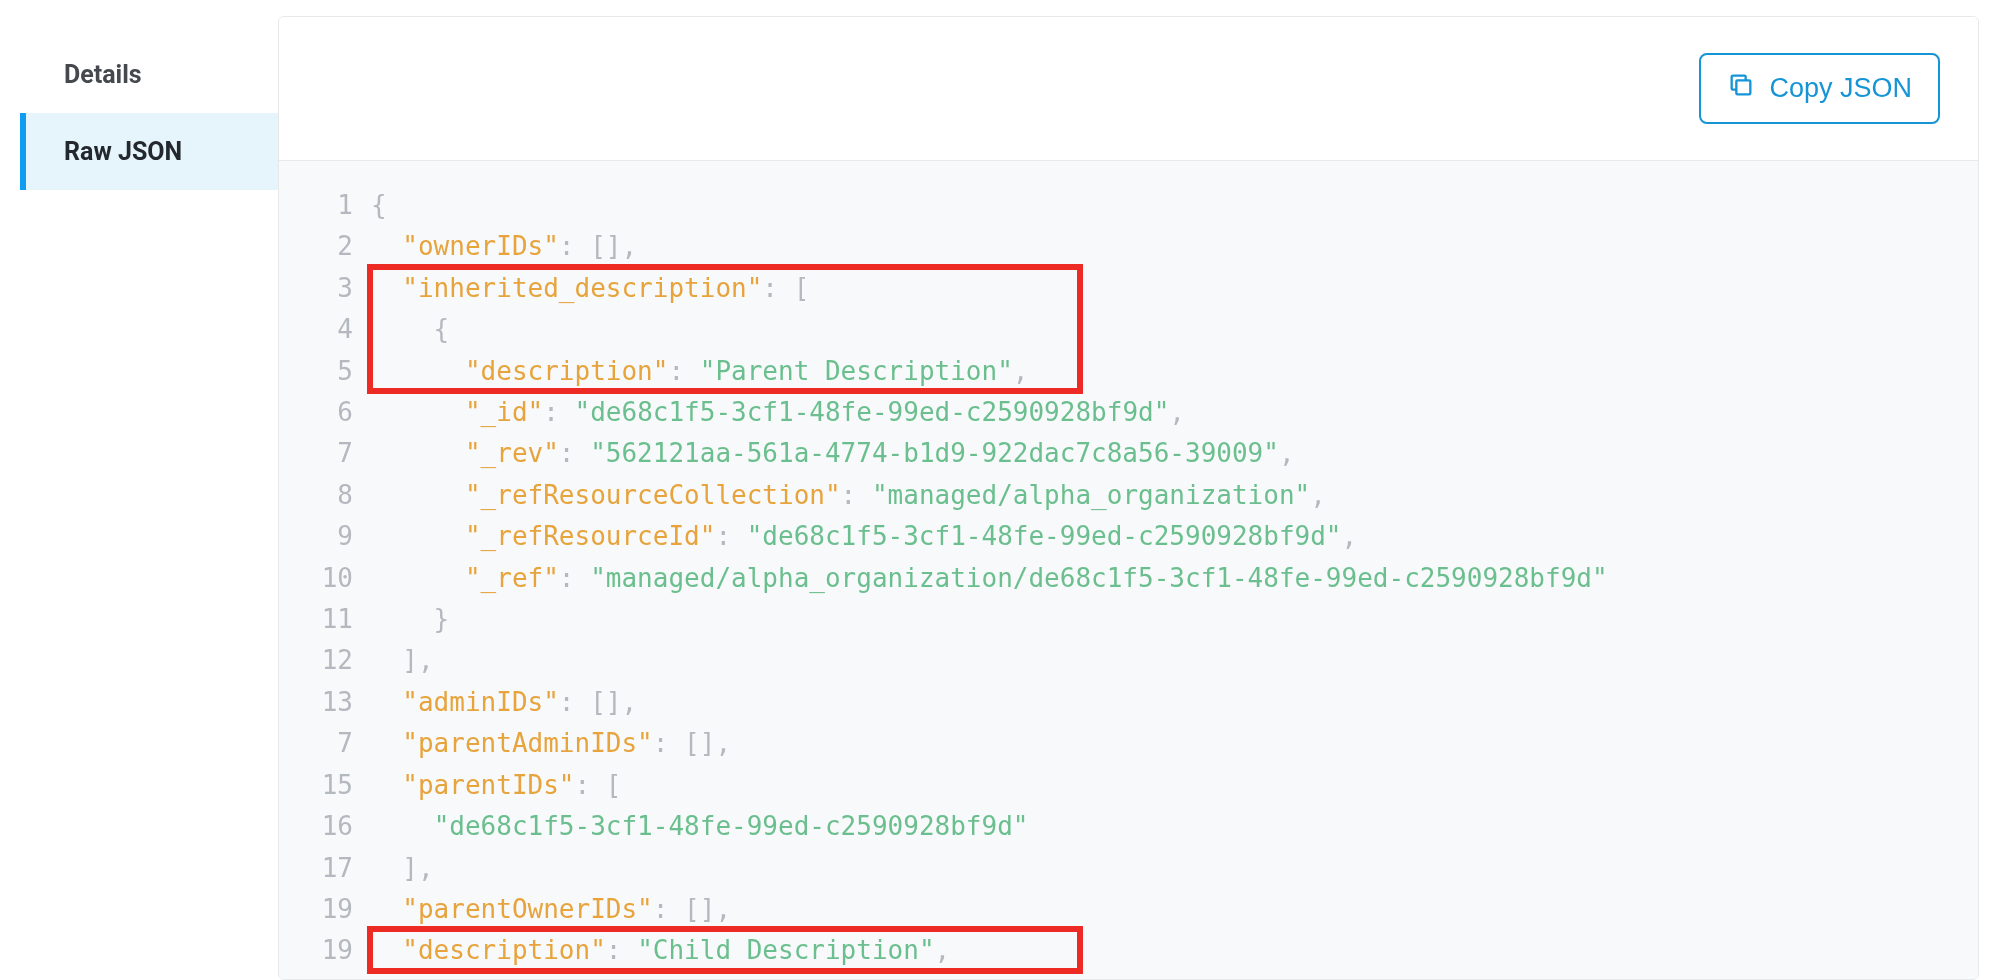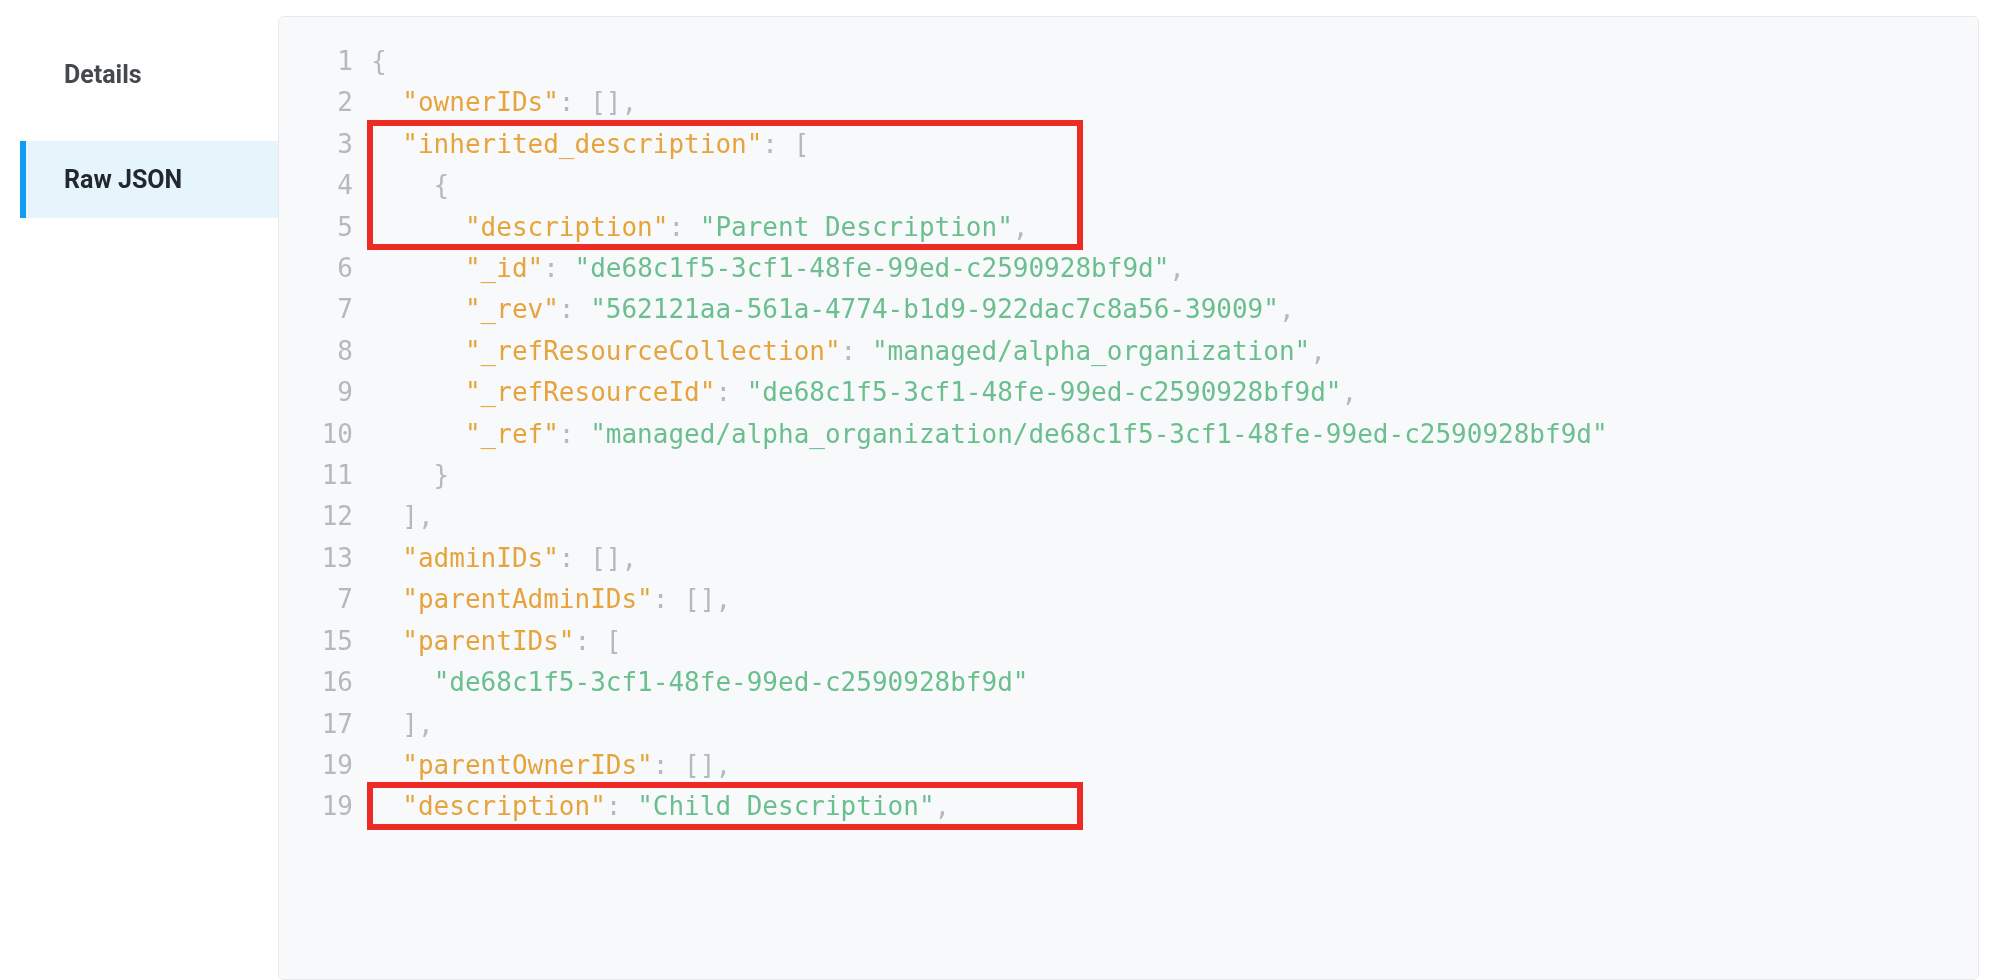--- a/index.html
+++ b/index.html
@@ -23,21 +23,20 @@
     font-size: 25px;
     color: #45484d;
     cursor: pointer;
     font-weight: 700;
   }
   .sidebar-item.active {
     background: #e6f4fb;
     border-left: 6px solid #109cf1;
     padding-left: 38px;
     color: #23282f;
-    margin-top: 28px;
   }
   .content {
     flex: 1;
     border: 1px solid #e6e8ea;
     border-radius: 6px;
     display: flex;
     flex-direction: column;
     overflow: hidden;
     background: #fff;
   }
@@ -94,20 +93,31 @@
 </style>
 </head>
 <body>
 
 <nav class="sidebar" id="sidebar">
     <div class="sidebar-item"><span>Details</span></div>
     <div class="sidebar-item active"><span>Raw JSON</span></div>
   </nav>
 
 <main class="content">
+  <div class="toolbar">
+    <button class="copy-btn">
+      <span>
+        <svg viewBox="0 0 24 24" fill="none" stroke="#1594d6" stroke-width="2">
+          <rect x="8" y="8" width="12" height="12" rx="1"></rect>
+          <path d="M16 8 V5 a1 1 0 0 0 -1 -1 H5 a1 1 0 0 0 -1 1 v10 a1 1 0 0 0 1 1 h3"></path>
+        </svg>
+      </span>
+      <span>Copy JSON</span>
+    </button>
+  </div>
   <div class="code-area">
     <div class="gutter" id="gutter">
         <div>1</div>
         <div>2</div>
         <div>3</div>
         <div>4</div>
         <div>5</div>
         <div>6</div>
         <div>7</div>
         <div>8</div>

